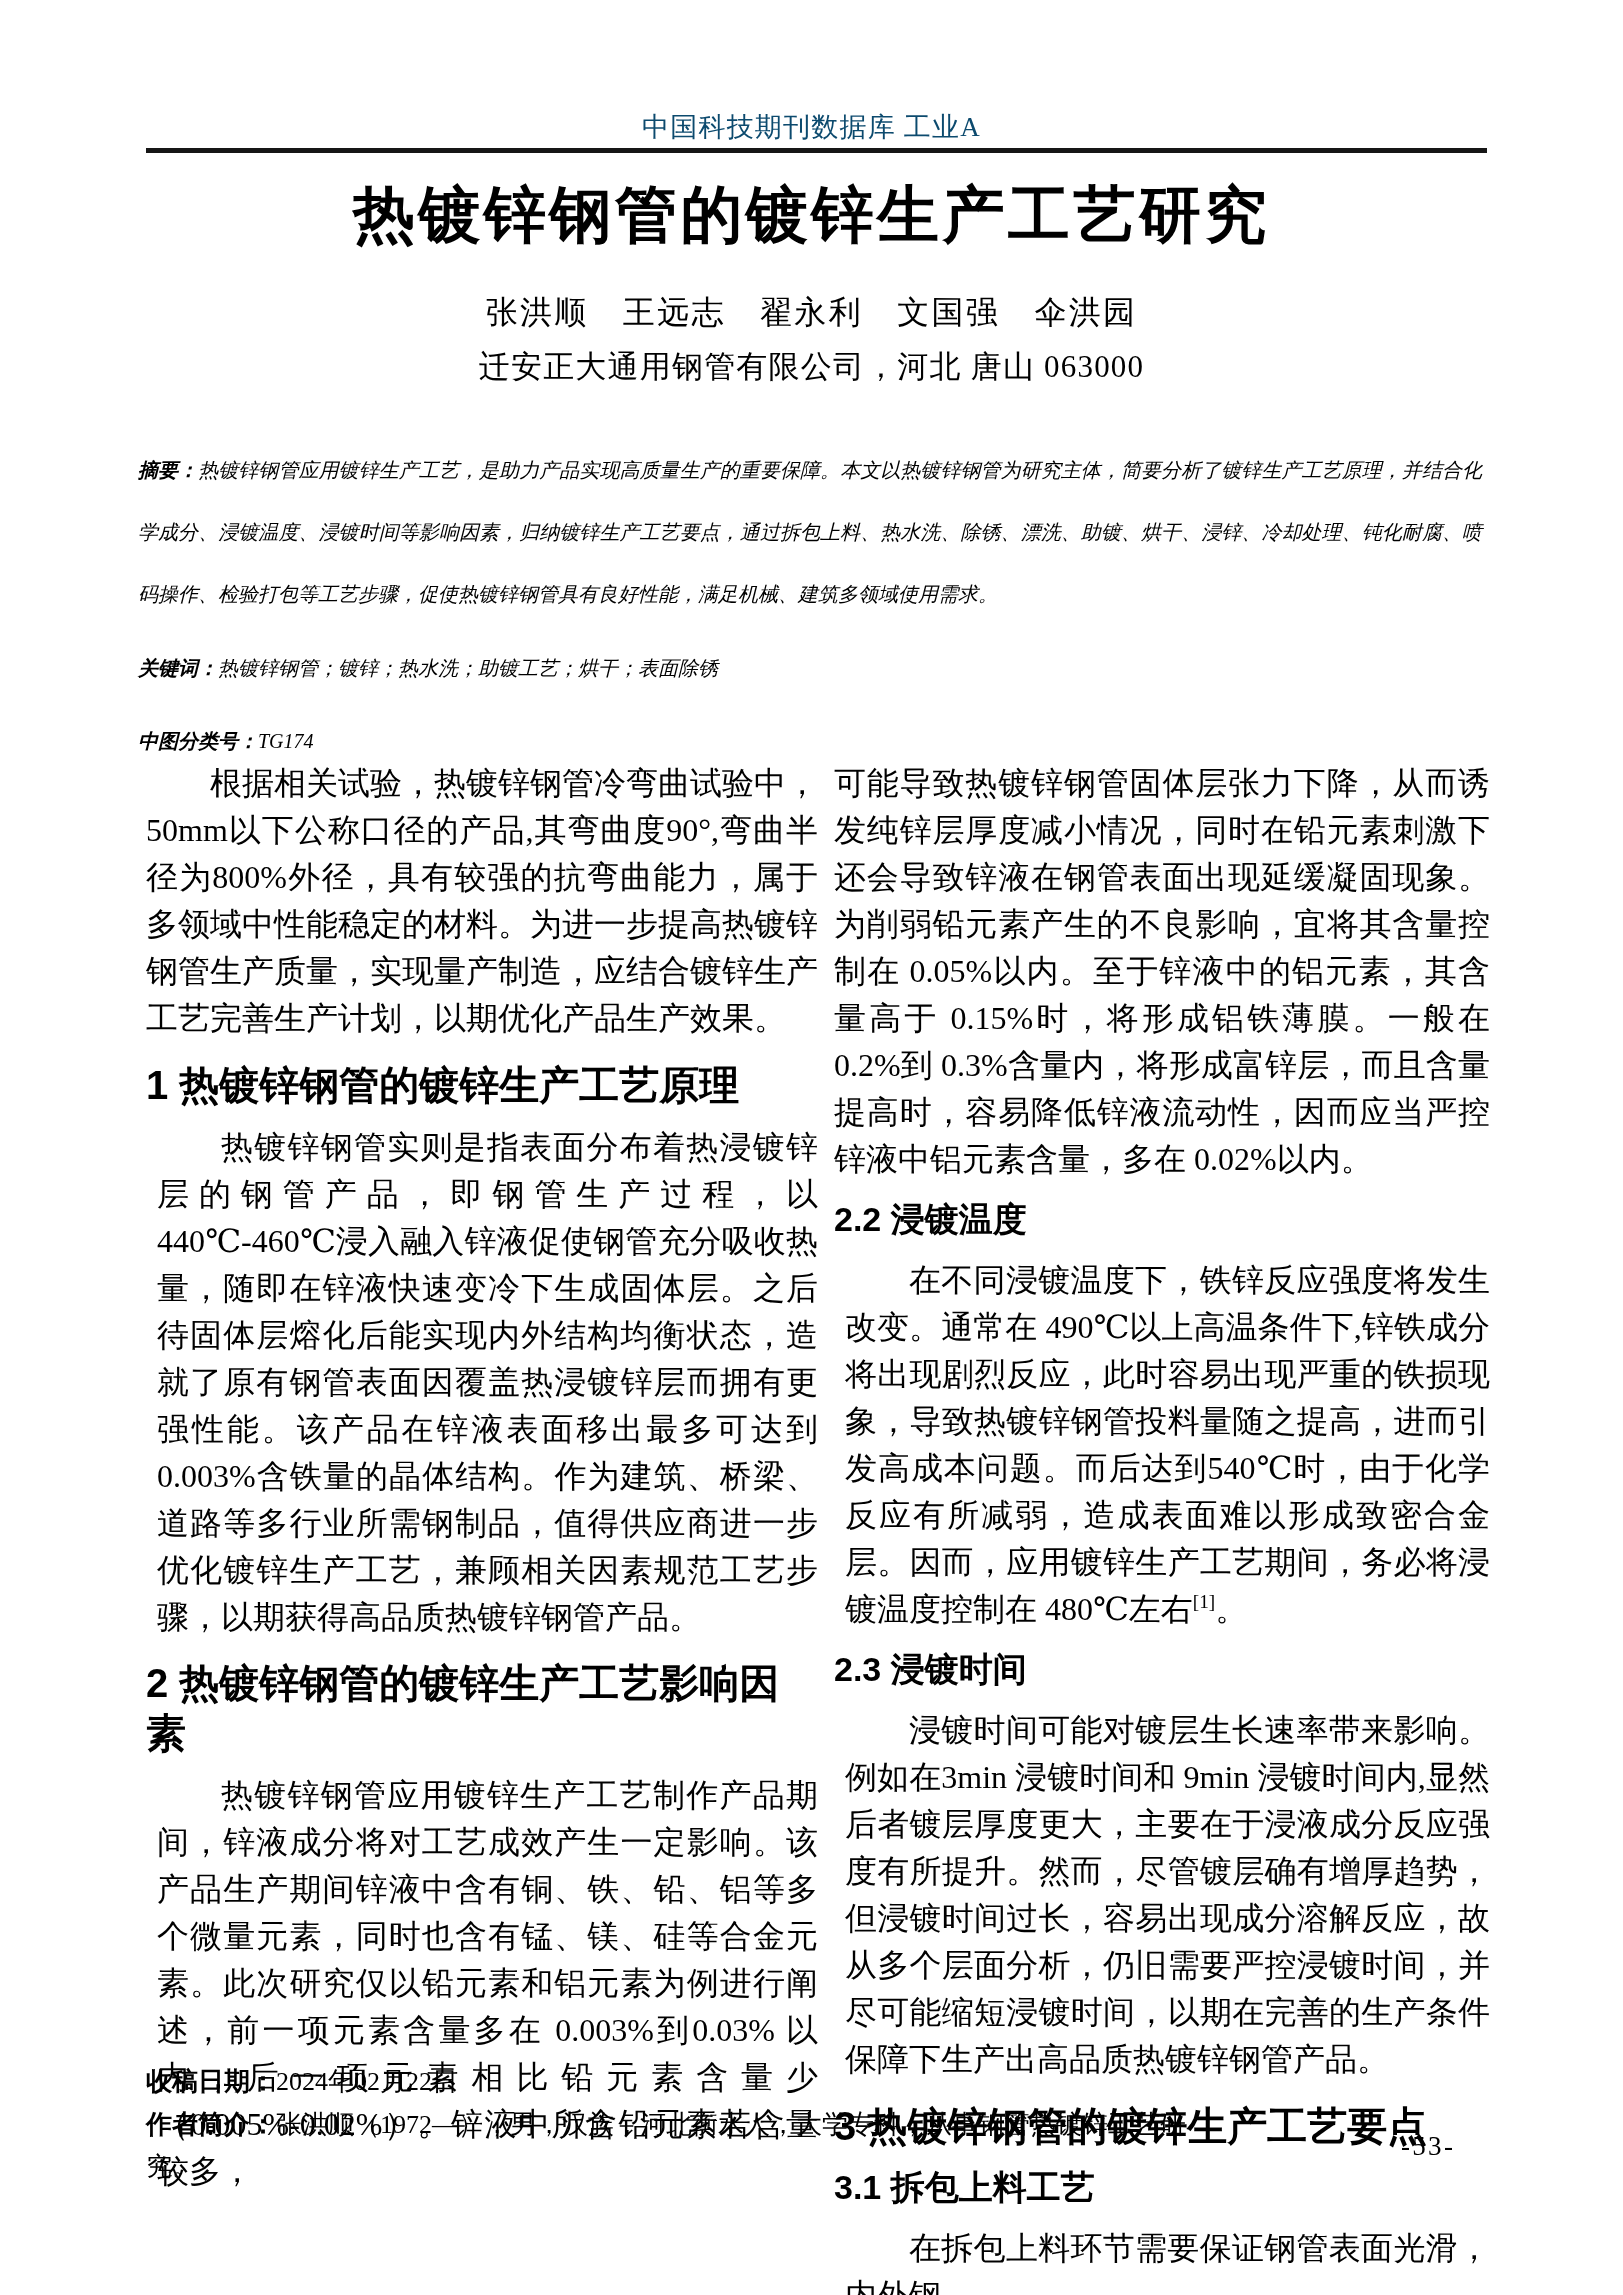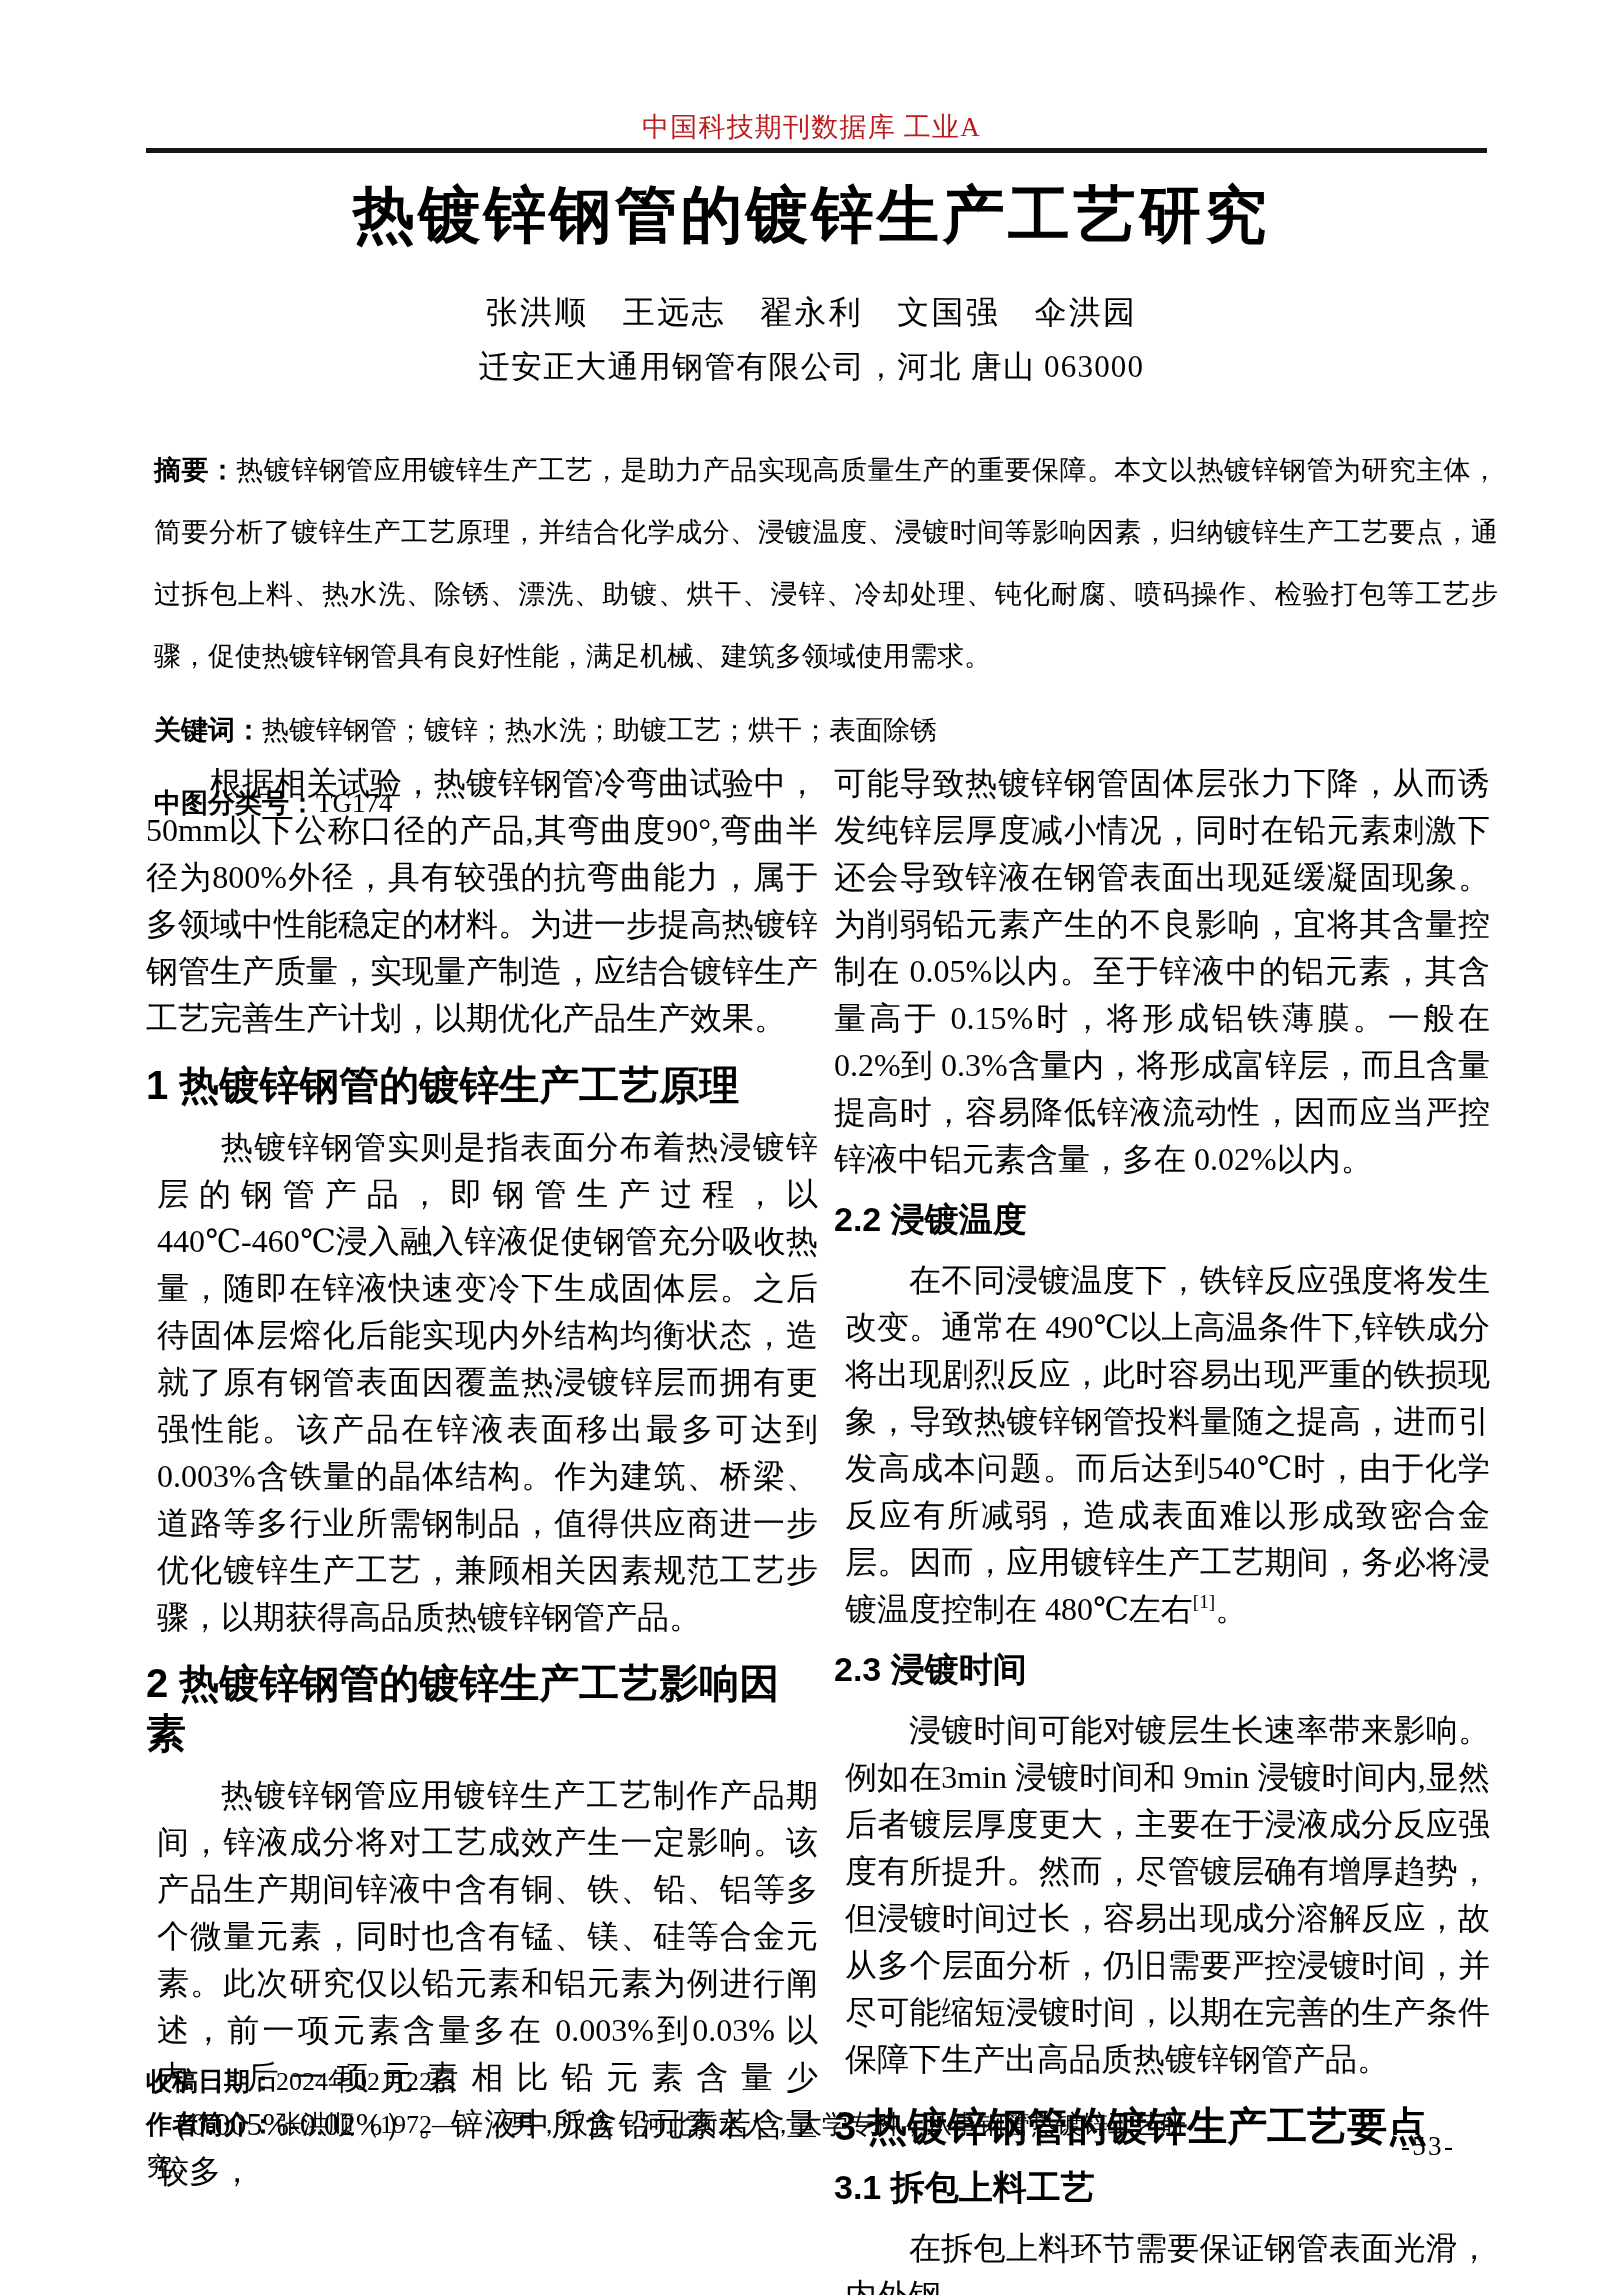--- a/index.html
+++ b/index.html
@@ -7,43 +7,43 @@
     position:relative;
     width:1623px;height:2295px;
     background:#ffffff;
     color:#000;
     font-family:"Liberation Serif","DejaVu Serif",serif;
     overflow:hidden;
   }
   .center{text-align:center;width:100%;}
   .journal-header{
     position:absolute;top:109px;left:0;width:100%;
-    font-size:27px;letter-spacing:1.2px;color:#b91c1c;
+    font-size:27px;letter-spacing:1.2px;color:#0c4a6e;
     font-family:"Liberation Serif","DejaVu Serif",serif;
   }
   .header-rule{
     position:absolute;top:148px;left:146px;width:1341px;height:5.3px;
     background:#161616;
   }
   .paper-title{
     position:absolute;top:173px;left:0;width:100%;
     font-size:62px;font-weight:bold;letter-spacing:3.5px;
     font-family:"Liberation Sans","DejaVu Sans",sans-serif;
   }
   .authors{
     position:absolute;top:291px;left:0;width:100%;
     font-size:32px;letter-spacing:2.3px;
   }
   .affiliation{
     position:absolute;top:346px;left:0;width:100%;
     font-size:31px;letter-spacing:1.2px;
   }
   .front-matter{
-    position:absolute;top:439px;left:154px;width:1344px;
-    font-size:27px;line-height:62px;
+    position:absolute;top:439px;left:138px;width:1344px;
+    font-size:20px;line-height:62px;font-style:italic;
   }
   .front-matter .abstract{ text-align:justify; }
   .b-label{
     font-weight:bold;
     font-family:"Liberation Sans","DejaVu Sans",sans-serif;
   }
   .kw-line{margin-top:11.7px;}
   .clc-line{margin-top:11.7px;}
   .col{
     position:absolute;top:760px;

